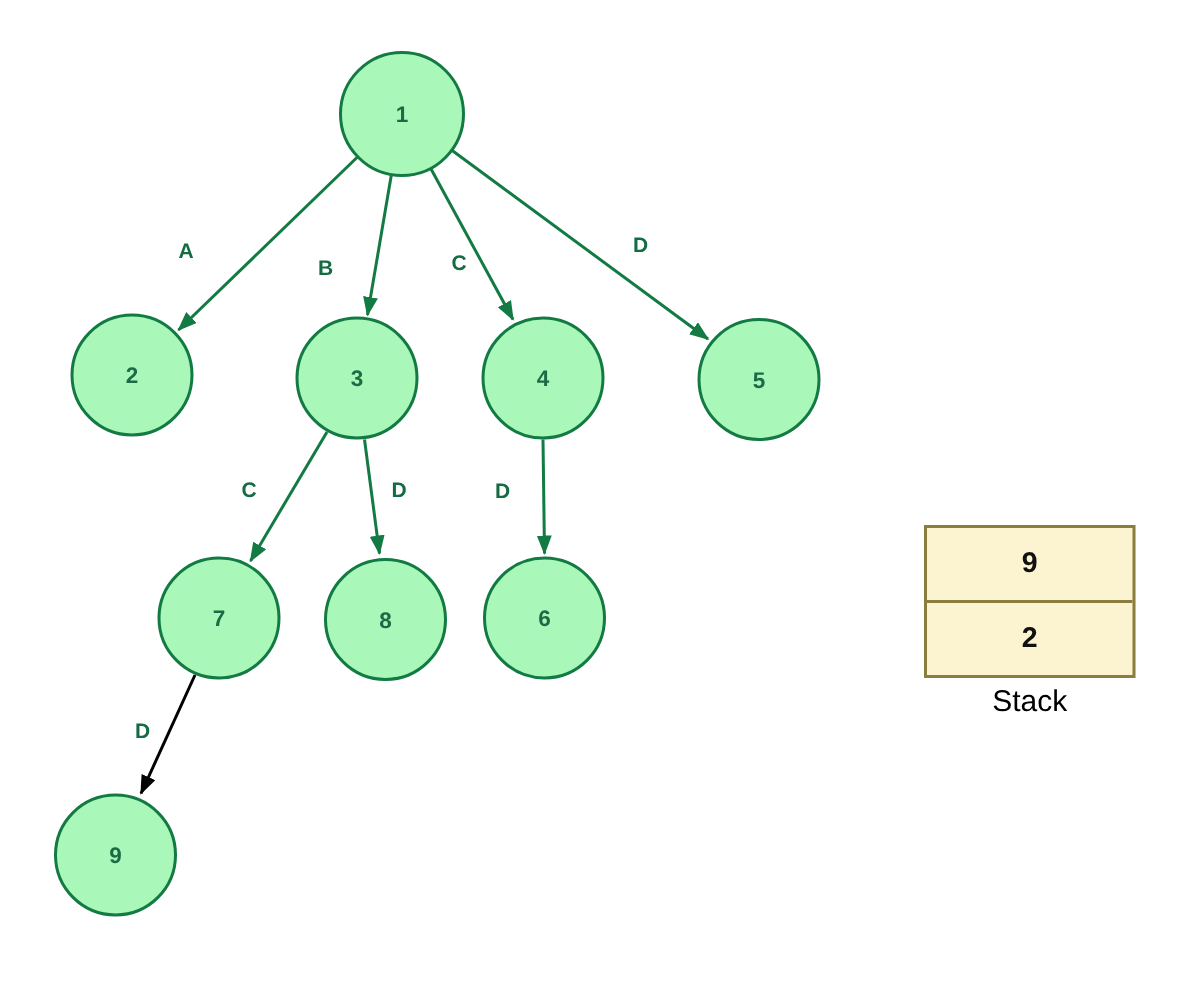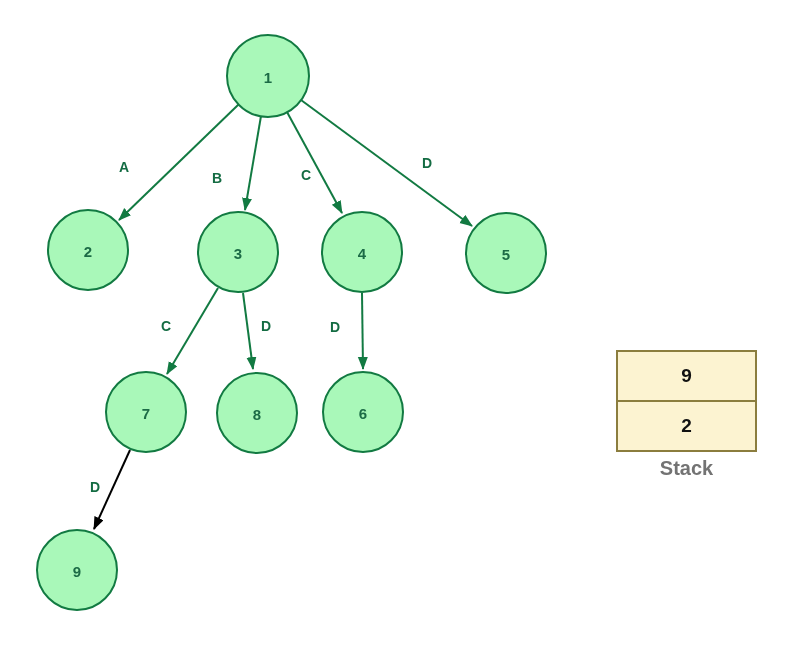--- a/index.html
+++ b/index.html
@@ -73,22 +73,22 @@
   .stack-cell.top {
     border-bottom: 2px solid #8B7D3E;
   }
   .stack-title {
     position: absolute;
     left: 616px;
     top: 457px;
     width: 141px;
     text-align: center;
     font-size: 20px;
-    font-weight: bold;
-    color: #737373;
+    font-weight: normal;
+    color: #000000;
   }
 </style>
 </head>
 <body>
 
 <div class="canvas">
 
   <svg class="diagram-svg" width="798" height="663" viewBox="0 0 798 663">
     <defs>
       <marker id="arrowGreen" markerWidth="14" markerHeight="11" refX="12" refY="5" orient="auto" markerUnits="userSpaceOnUse">

